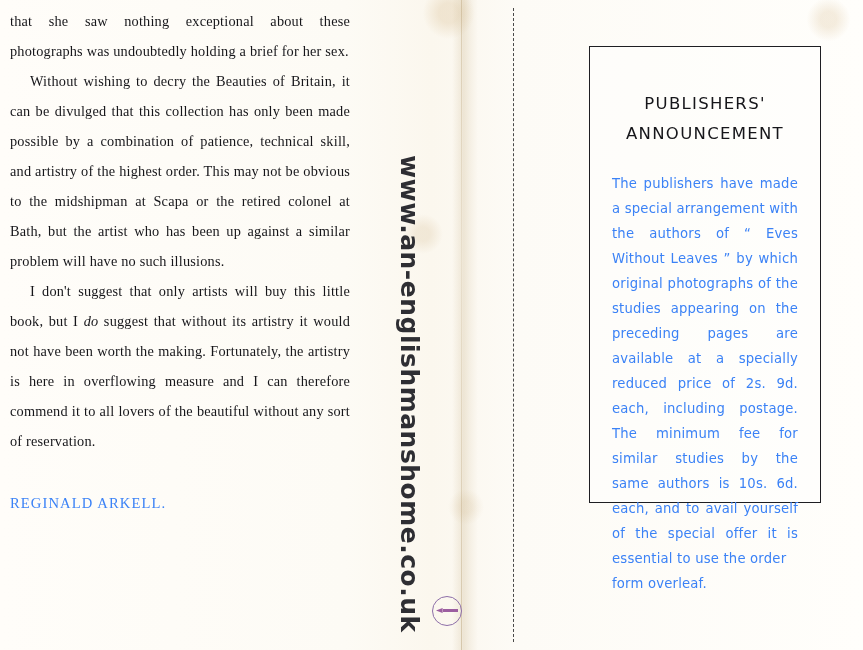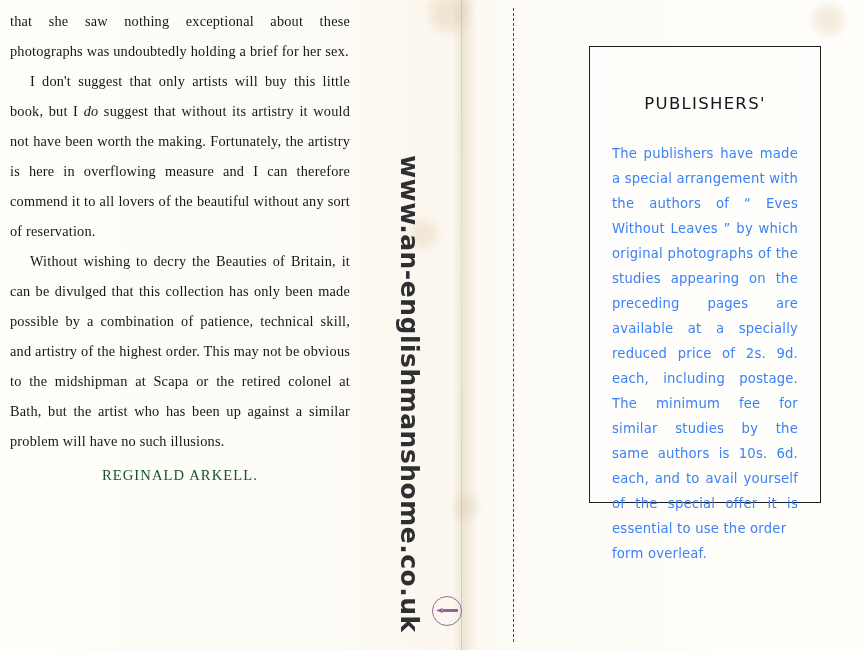--- a/index.html
+++ b/index.html
@@ -42,25 +42,25 @@
     text-align: justify;
     letter-spacing: 0.2px;
   }
   .left-col p {
     margin: 0 0 0 0;
   }
   .left-col p.indent {
     text-indent: 20px;
   }
   .sig {
-    margin-top: 4px;
-    text-align: center;
+    margin-top: 32px;
+    text-align: left;
     font-size: 14.6px;
     letter-spacing: 1.1px;
-    color: #14532d;
+    color: #3b82f6;
   }
   .italic { font-style: italic; }
 
   
   .fold-shadow {
     position: absolute;
     left: 452px;
     top: 0;
     width: 26px;
     height: 650px;
@@ -165,34 +165,35 @@
 </style>
 </head>
 <body>
 
 <div id="page">
 
   <div class="paper-tint"></div>
 
   <div class="left-col">
     <p>that she saw nothing exceptional about these photographs was undoubtedly holding a brief for her sex.</p>
+    <p class="indent">Without wishing to decry the Beauties of Britain, it can be divulged that this collection has only been made possible by a combination of patience, technical skill, and artistry of the highest order.   This may not be obvious to the midshipman at Scapa or the retired colonel at Bath, but the artist who has been up against a similar problem will have no such illusions.</p>
     <p class="indent"><span>I don't suggest that only artists will buy this little book, but I </span><span class="italic">do</span><span> suggest that without its artistry it would not have been worth the making.   Fortunately, the artistry is here in overflowing measure and I can therefore commend it to all lovers of the beautiful without any sort of reservation.</span></p>
-    <p class="indent">Without wishing to decry the Beauties of Britain, it can be divulged that this collection has only been made possible by a combination of patience, technical skill, and artistry of the highest order.   This may not be obvious to the midshipman at Scapa or the retired colonel at Bath, but the artist who has been up against a similar problem will have no such illusions.</p>
     <div class="sig">REGINALD ARKELL.</div>
   </div>
 
   <div class="fold-vline"></div>
   <div class="fold-shadow"></div>
   <div class="cut-line"></div>
   <div class="watermark">www.an-englishmanshome.co.uk</div>
   <div class="wm-mark"></div>
 
   <div class="announce-box">
     <div class="announce-title">
       <div>PUBLISHERS'</div>
+      <div>ANNOUNCEMENT</div>
     </div>
     <div class="announce-body">
       <span>The publishers have made a special arrangement with the authors of “ Eves Without Leaves ” by which original photographs of the studies appearing on the preceding pages are available at a specially reduced price of 2s. 9d. each, including postage.   The minimum fee for similar studies by the same authors is 10s. 6d. each, and to avail yourself of the special offer it is essential to use the order</span>
       <span class="center-last">form overleaf.</span>
     </div>
   </div>
 
 </div>
 
 </body></html>

